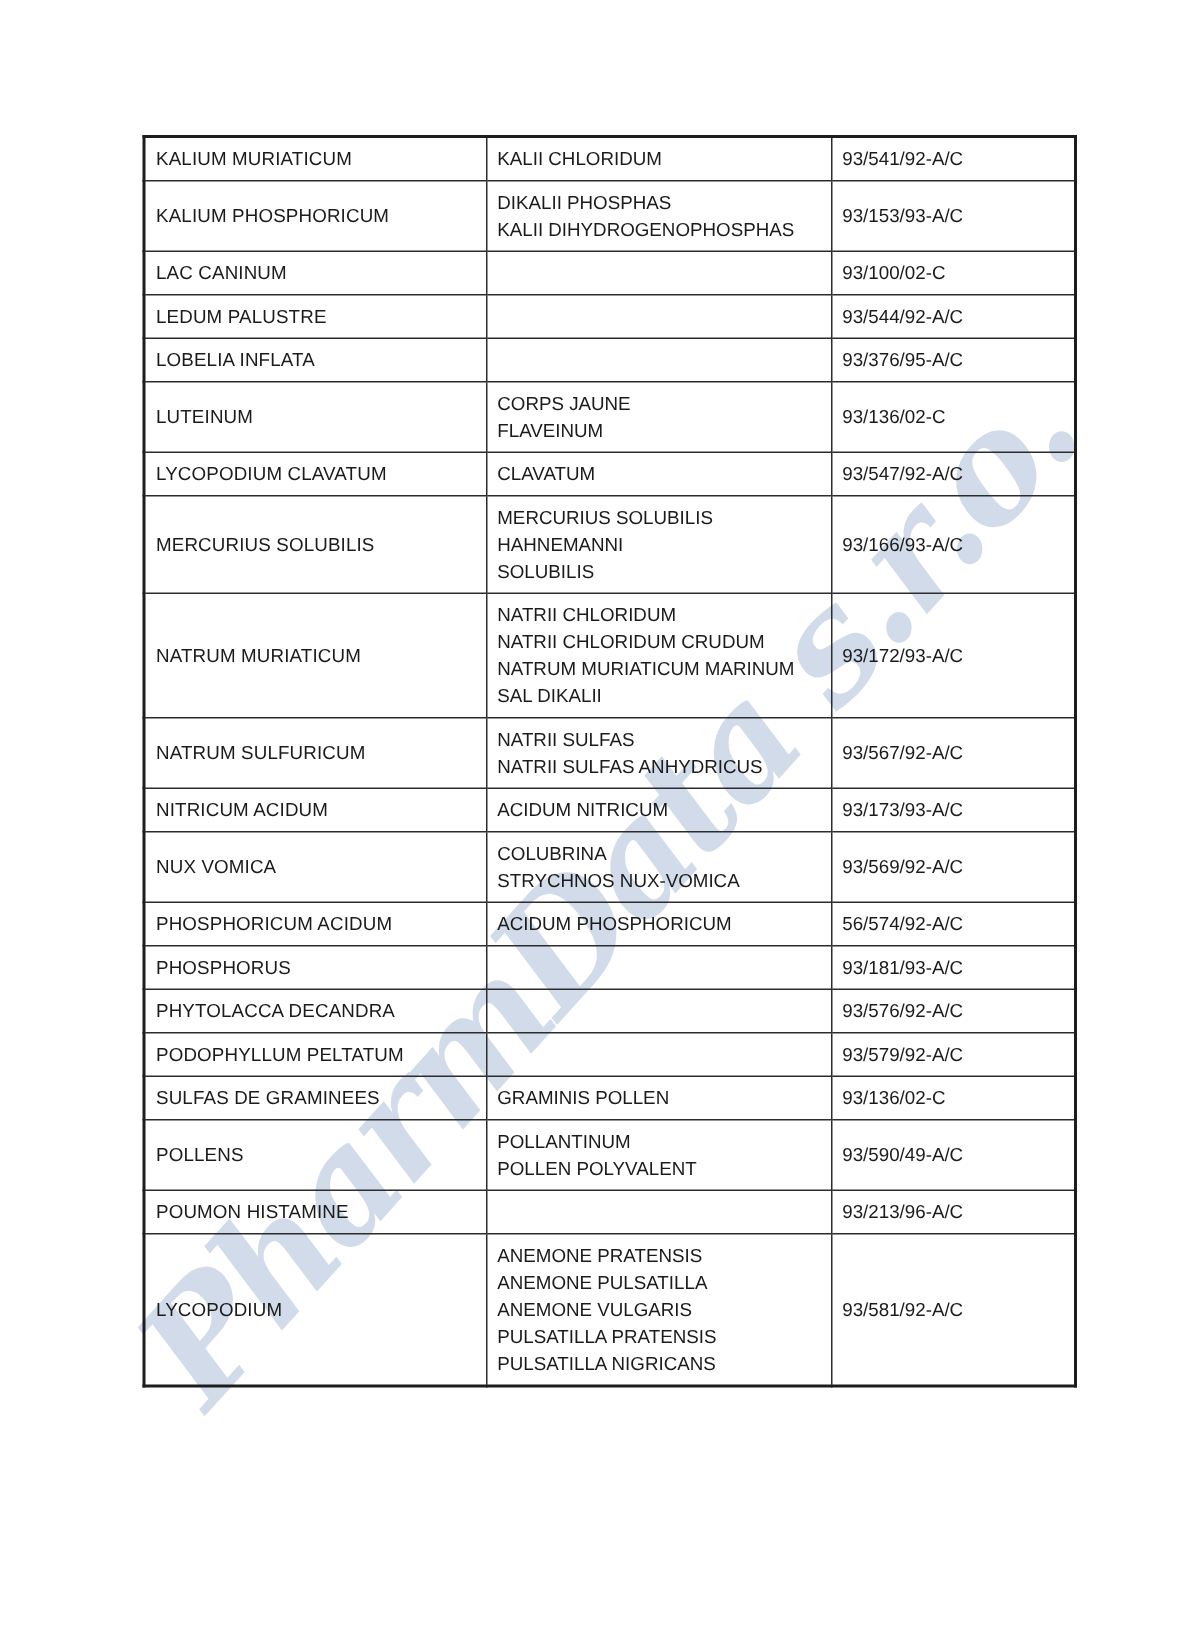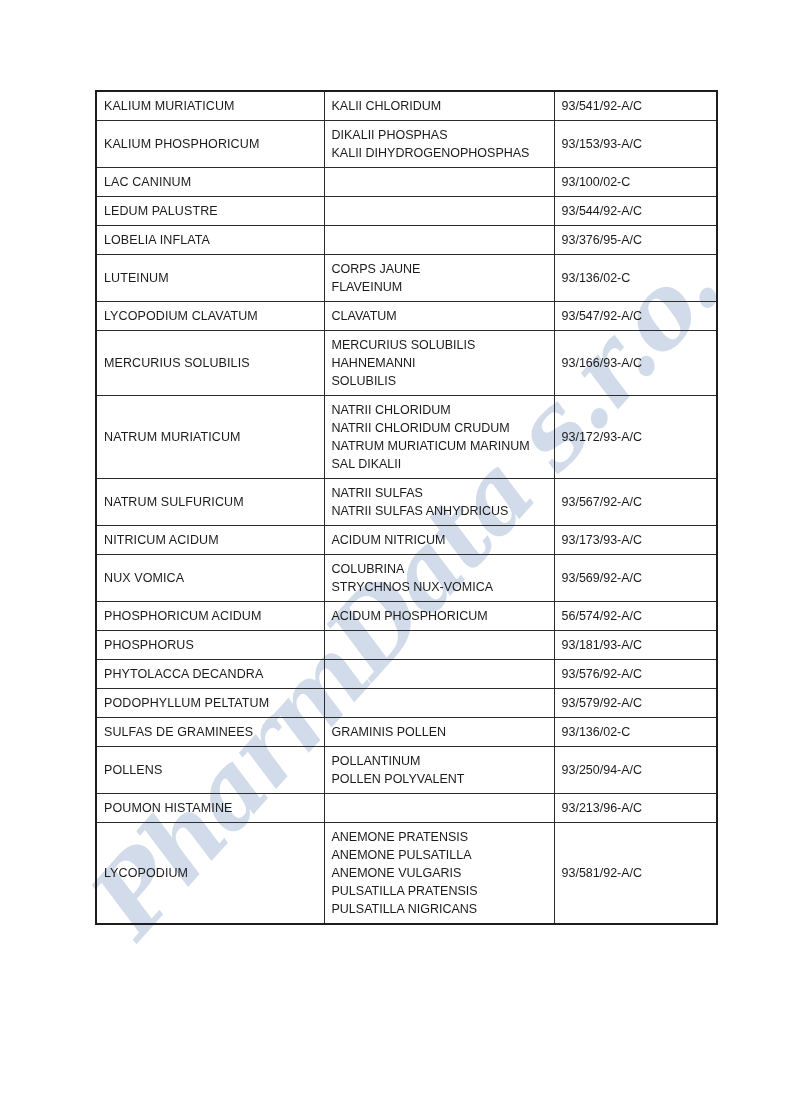--- a/index.html
+++ b/index.html
@@ -191,21 +191,21 @@
             <div class="syn-line">GRAMINIS POLLEN</div>
           </td>
           <td class="code-cell">93/136/02-C</td>
         </tr>
         <tr>
           <td class="name-cell">POLLENS</td>
           <td class="syn-cell">
             <div class="syn-line">POLLANTINUM</div>
             <div class="syn-line">POLLEN POLYVALENT</div>
           </td>
-          <td class="code-cell">93/250/94-A/C</td>
+          <td class="code-cell">93/590/49-A/C</td>
         </tr>
         <tr>
           <td class="name-cell">POUMON HISTAMINE</td>
           <td class="syn-cell"></td>
           <td class="code-cell">93/213/96-A/C</td>
         </tr>
         <tr>
           <td class="name-cell">LYCOPODIUM</td>
           <td class="syn-cell">
             <div class="syn-line">ANEMONE PRATENSIS</div>

